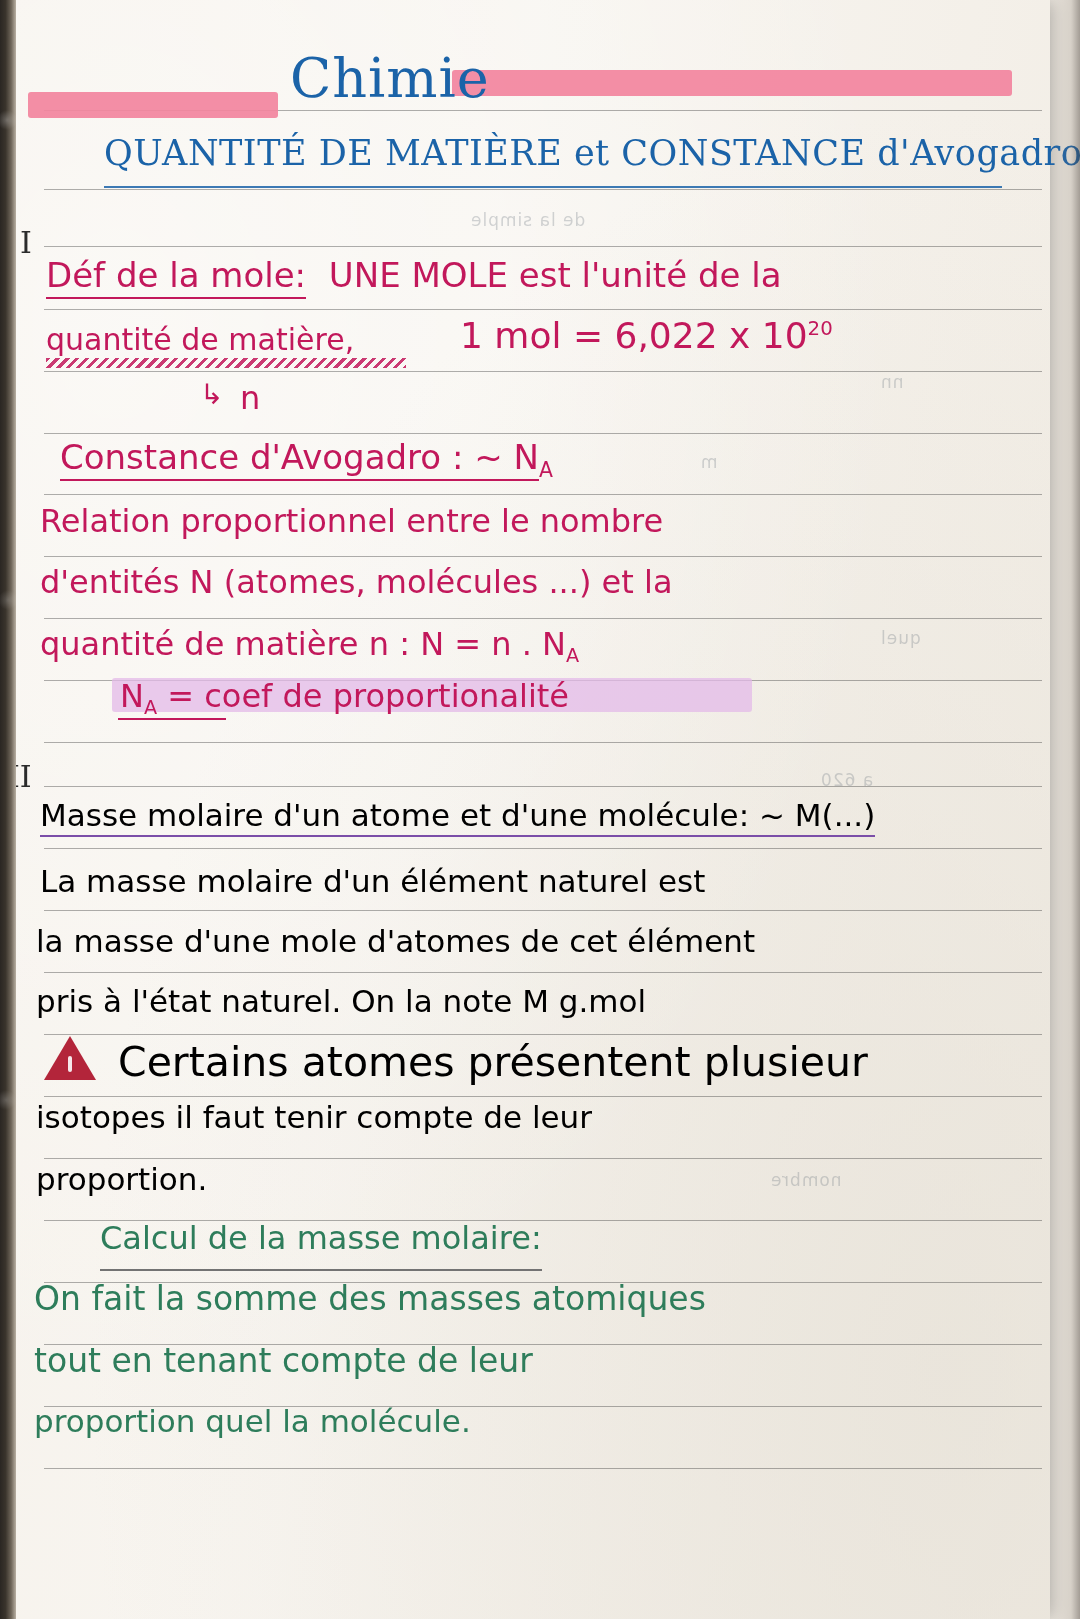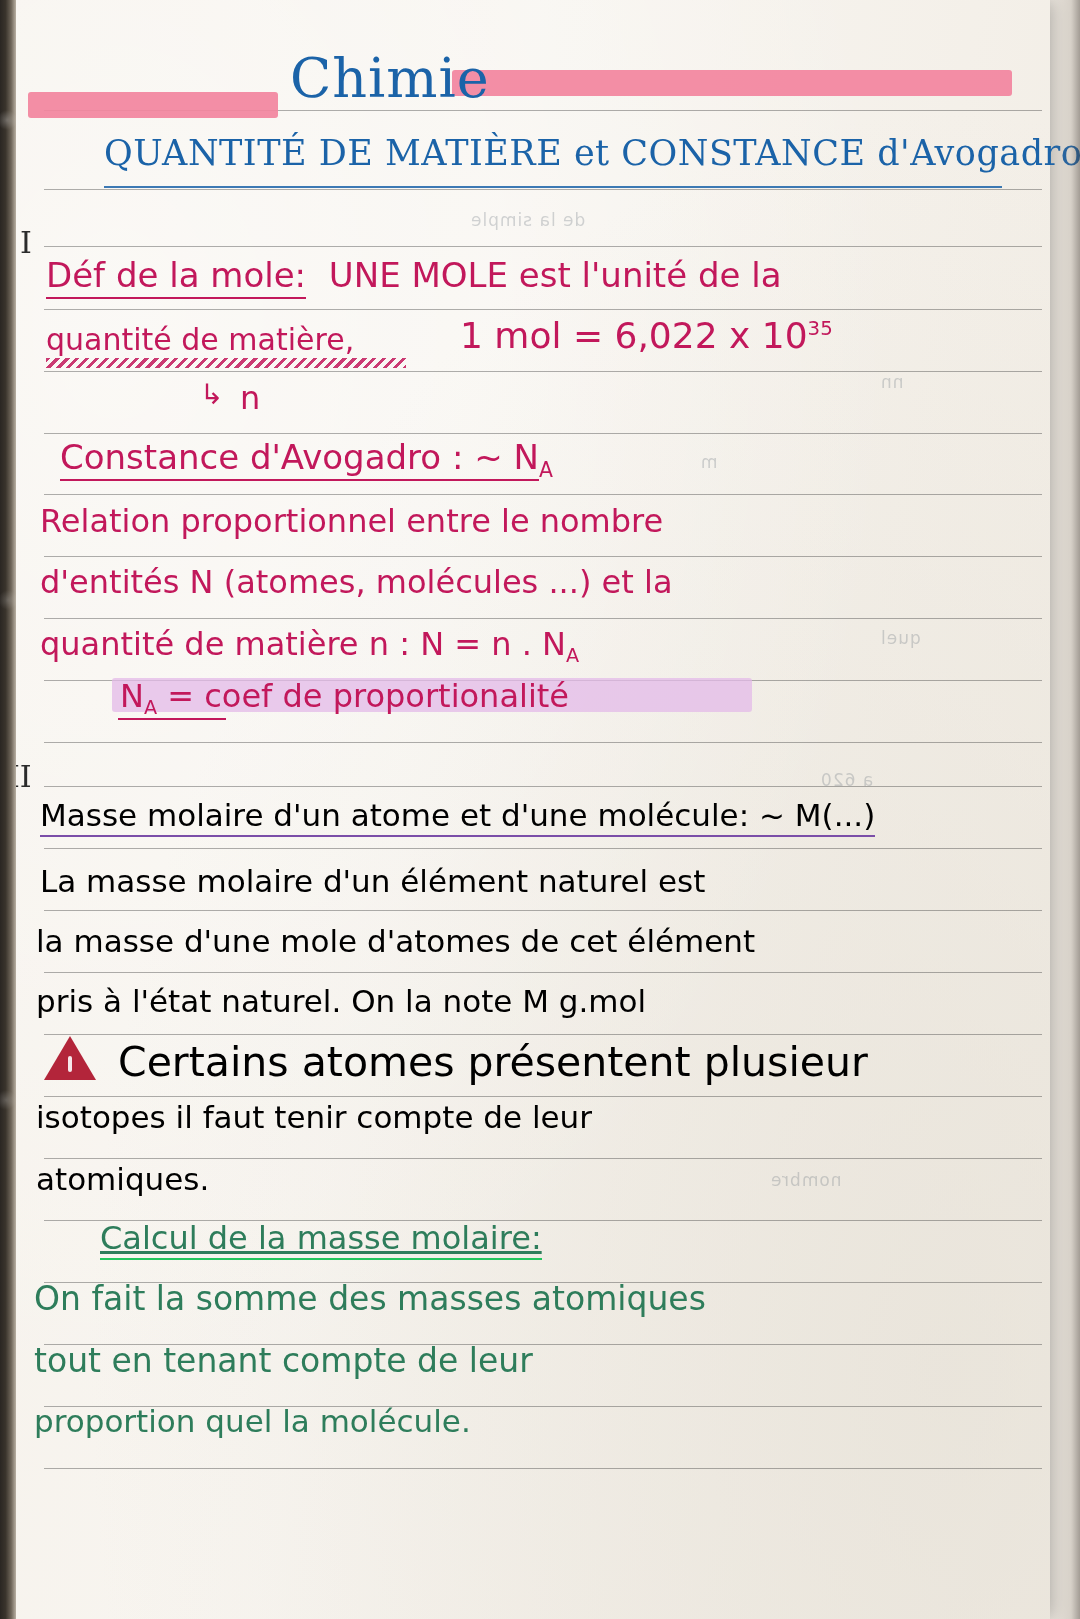--- a/index.html
+++ b/index.html
@@ -139,21 +139,21 @@
     opacity: 0.85;
   }
 
   .numeral {
     font-family: "DejaVu Serif", serif;
     font-size: 30px;
     color: #2b2b2b;
   }
 
   .u-pink { border-bottom: 2px solid #c2185b; padding-bottom: 2px; }
-  .u-green { border-bottom: 2px solid #22c55e; padding-bottom: 1px; text-decoration: underline; }
+  .u-green { border-bottom: 2px solid #737373; padding-bottom: 12px; }
 
   .squiggle {
     position: absolute;
     height: 10px;
     background:
       repeating-linear-gradient(135deg, #c2185b 0 3px, rgba(0,0,0,0) 3px 7px);
     opacity: 0.85;
   }
   .hl-purple {
     position: absolute;
@@ -233,21 +233,21 @@
 
   <div class="hw pink" style="left:46px; top:325px; font-size:30px;">quantité de matière,</div>
 
   <div class="hw pink" style="left:46px; top:258px; font-size:34px;">
     <span class="u-pink">Déf de la mole:</span>
     <span style="margin-left:12px;">UNE MOLE est l'unité de la</span>
   </div>
   <div class="squiggle" style="left:46px; top:358px; width:360px;"></div>
 
   <div class="hw pink" style="left:460px; top:318px; font-size:36px;">
-    <span>1 mol = 6,022 x 10</span><sup class="exp">35</sup>
+    <span>1 mol = 6,022 x 10</span><sup class="exp">20</sup>
   </div>
 
   <div class="arrow-hook" style="left:200px; top:378px;">↳</div>
   <div class="hw pink" style="left:240px; top:382px; font-size:32px;">n</div>
 
   <div class="hw pink" style="left:60px; top:440px; font-size:34px;">
     <span class="u-pink">Constance d'Avogadro : ~ N</span><sub class="sb">A</sub>
   </div>
 
   <div class="hw pink" style="left:40px; top:505px; font-size:32px;">Relation proportionnel entre le nombre</div>
@@ -270,21 +270,21 @@
 
   <div class="hw purple" style="left:40px; top:866px; font-size:31px;">La masse molaire d'un élément naturel est</div>
   <div class="hw purple" style="left:36px; top:926px; font-size:31px;">la masse d'une mole d'atomes de cet élément</div>
   <div class="hw purple" style="left:36px; top:986px; font-size:31px;">pris à l'état naturel. On la note M   g.mol</div>
 
   <div class="warn" style="left:44px; top:1036px;"></div>
   <div class="warn-in" style="left:68px; top:1056px;"></div>
 
   <div class="hw purple" style="left:118px; top:1042px; font-size:41px;">Certains atomes présentent plusieur</div>
   <div class="hw purple" style="left:36px; top:1102px; font-size:31px;">isotopes il faut      tenir compte de leur</div>
-  <div class="hw purple" style="left:36px; top:1164px; font-size:31px;">atomiques.</div>
+  <div class="hw purple" style="left:36px; top:1164px; font-size:31px;">proportion.</div>
 
   <div class="hw green" style="left:100px; top:1222px; font-size:32px;">
     <span class="u-green">Calcul de la masse molaire:</span>
   </div>
 
   <div class="hw green" style="left:34px; top:1282px; font-size:33px;">On fait la somme des masses atomiques</div>
   <div class="hw green" style="left:34px; top:1344px; font-size:33px;">tout en tenant compte de leur</div>
   <div class="hw green" style="left:34px; top:1406px; font-size:31px;">proportion quel la molécule.</div>
 
   <div class="right-edge"></div>

